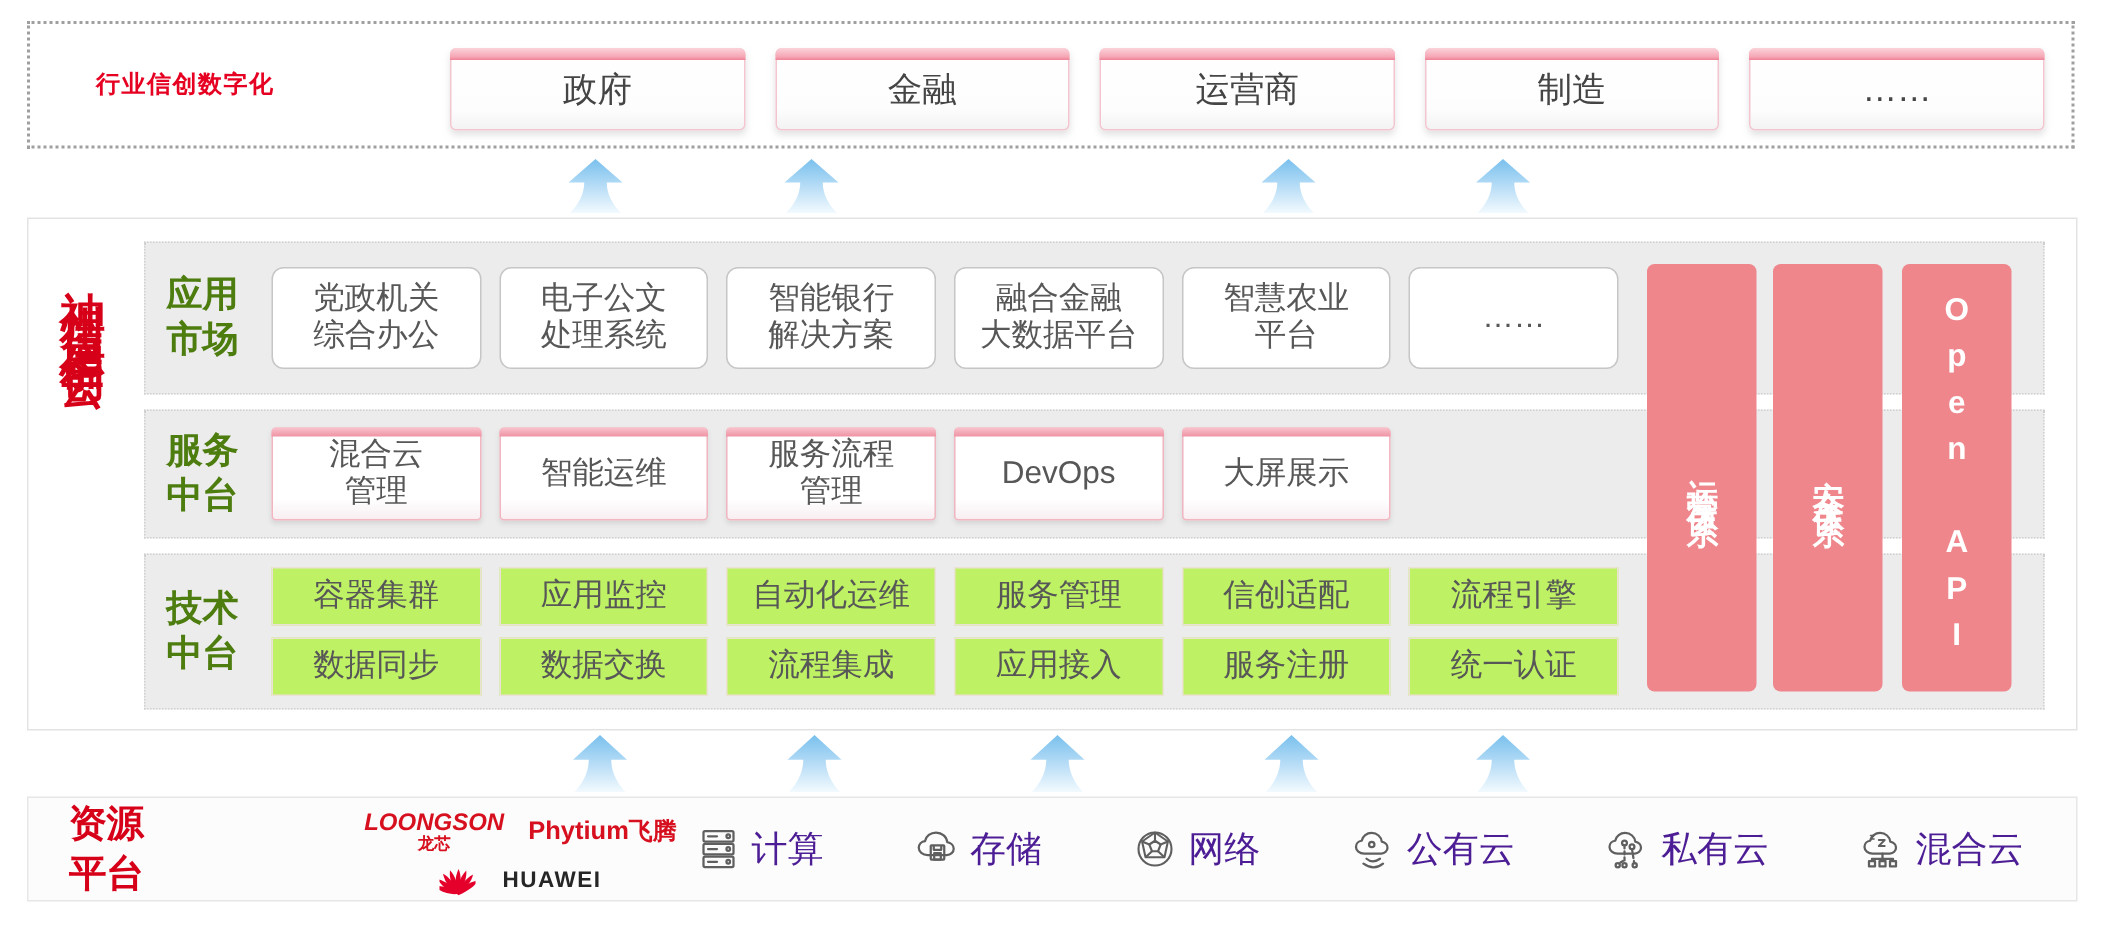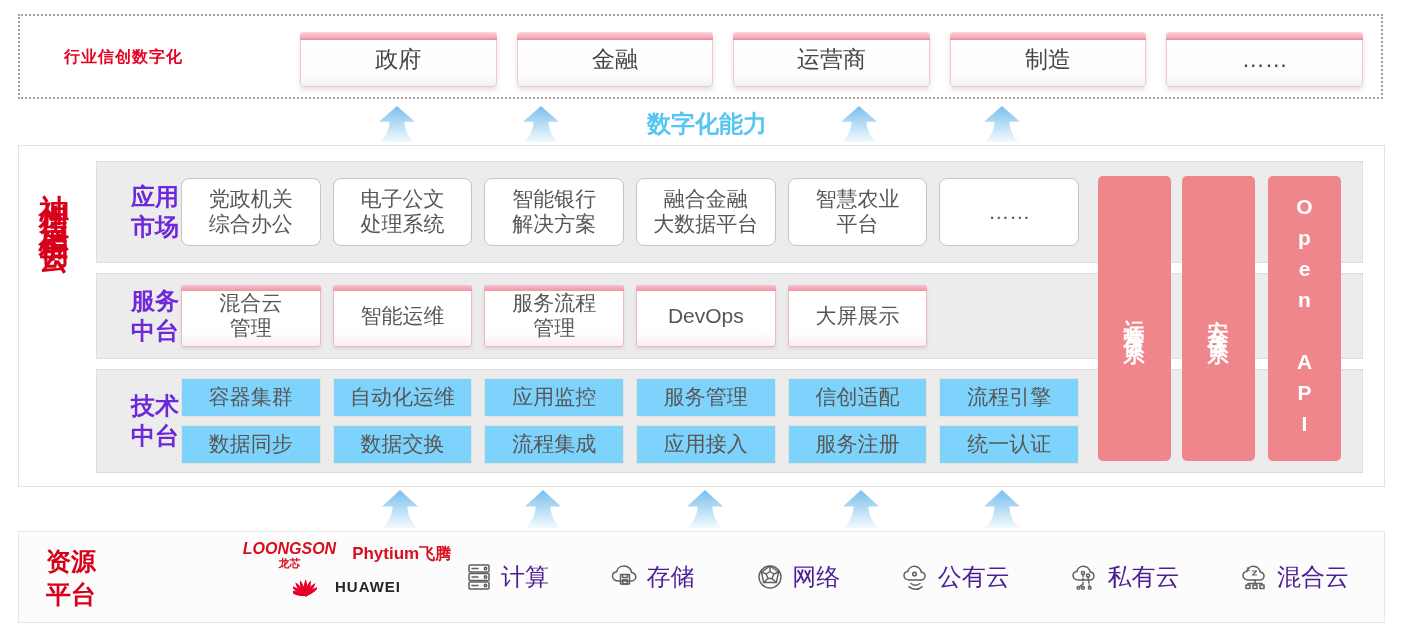--- a/index.html
+++ b/index.html
@@ -28,44 +28,44 @@
   .main-panel{position:absolute;left:18px;top:145px;width:1367px;height:342px;
               background:#fff;border:1px solid #e3e3e3;box-sizing:border-box;}
   .side-title{position:absolute;left:20px;top:24px;writing-mode:vertical-rl;text-orientation:upright;
               color:#d70019;font-size:30px;font-weight:bold;letter-spacing:9px;line-height:1;}
   .strip{position:absolute;left:77px;width:1267px;background:#ececec;
          border:1px dotted #d0d0d0;box-sizing:border-box;}
   .strip1{top:15px;height:102px;}
   .strip2{top:127px;height:86px;}
   .strip3{top:223px;height:104px;}
   .row-label{position:absolute;left:14px;top:50%;transform:translateY(-50%);width:68px;
-             font-size:24px;font-weight:bold;color:#6d28d9;white-space:pre-line;
-             text-align:right;line-height:1.25;}
+             font-size:24px;font-weight:bold;color:#4d7c0f;white-space:pre-line;
+             text-align:left;line-height:1.25;}
   .boxes{position:absolute;left:84px;top:0;bottom:0;width:898px;display:grid;
          grid-template-columns:repeat(6,1fr);column-gap:12px;align-items:center;}
   .box{display:flex;align-items:center;justify-content:center;text-align:center;
        font-size:21px;color:#575757;white-space:pre-line;line-height:1.18;box-sizing:border-box;}
   .app-box{background:#fff;border:1px solid #c6c6c6;border-radius:8px;height:68px;}
   .svc-box{position:relative;background:linear-gradient(180deg,#ffffff 0%,#ffffff 78%,#f8eef1 100%);
            border:1px solid #f2b6c1;border-radius:3px;height:62px;
            box-shadow:0 2px 3px rgba(170,170,170,.30);}
   .svc-box::before{content:"";position:absolute;left:-1px;right:-1px;top:-1px;height:6px;
            border-radius:3px 3px 0 0;
            background:linear-gradient(180deg,#f9c4cd 0%,#ef93a4 100%);}
   .svc-box span{position:relative;}
   .tech-boxes{padding:8px 0;row-gap:8px;grid-template-rows:1fr 1fr;align-items:stretch;}
-  .tech-box{background:#7dd3fc;border:1px solid #ece1d5;height:auto;}
+  .tech-box{background:#bef264;border:1px solid #ece1d5;height:auto;}
   .pillar{position:absolute;top:30px;width:73px;height:285px;background:#ee868c;border-radius:5px;
           display:flex;align-items:center;justify-content:center;}
   .pillar span{writing-mode:vertical-rl;text-orientation:upright;color:#fff;font-weight:bold;
           font-size:21px;letter-spacing:8px;line-height:1;}
   .pillar1{left:1079px;} .pillar2{left:1163px;} .pillar3{left:1249px;}
 
   
-  .bottom-panel{position:absolute;left:18px;top:531px;width:1367px;height:92px;
+  .bottom-panel{position:absolute;left:18px;top:531px;width:1367px;height:70px;
                 background:#fcfcfc;border:1px solid #e7e7e7;box-sizing:border-box;}
   .res-label{position:absolute;left:27px;top:50%;transform:translateY(-50%);
              color:#d70019;font-size:25px;font-weight:bold;white-space:pre-line;line-height:1.3;}
   .vendors{position:absolute;left:188px;top:9px;width:280px;}
   .vendor-row{display:flex;justify-content:center;align-items:flex-start;gap:16px;}
   .loongson-text{color:#d7101f;font-style:italic;font-weight:900;font-size:16px;line-height:1;}
   .loongson-sub{color:#d7101f;font-weight:bold;font-size:11px;text-align:center;line-height:1.1;}
   .phytium{color:#d7101f;font-weight:bold;font-size:17px;margin-top:3px;}
   .phytium-sub{font-size:16px;}
   .vendor-huawei{display:flex;justify-content:center;align-items:center;gap:18px;margin-top:6px;}
@@ -110,21 +110,20 @@
         </div>
     </div>
   </div>
 
   <svg class="arrow" style="left:377px;top:106px;height:36px" viewBox="0 0 40 46" preserveAspectRatio="none">
       <path d="M20 0 L38 20 L27.5 20 C27.5 30 31.5 39 37 46 L3 46 C8.5 39 12.5 30 12.5 20 L2 20 Z" fill="url(#arrowGrad)"></path>
     </svg>
   <svg class="arrow" style="left:521px;top:106px;height:36px" viewBox="0 0 40 46" preserveAspectRatio="none">
       <path d="M20 0 L38 20 L27.5 20 C27.5 30 31.5 39 37 46 L3 46 C8.5 39 12.5 30 12.5 20 L2 20 Z" fill="url(#arrowGrad)"></path>
     </svg>
-  <div class="cap-label">数字化能力</div>
   <svg class="arrow" style="left:839px;top:106px;height:36px" viewBox="0 0 40 46" preserveAspectRatio="none">
       <path d="M20 0 L38 20 L27.5 20 C27.5 30 31.5 39 37 46 L3 46 C8.5 39 12.5 30 12.5 20 L2 20 Z" fill="url(#arrowGrad)"></path>
     </svg>
   <svg class="arrow" style="left:982px;top:106px;height:36px" viewBox="0 0 40 46" preserveAspectRatio="none">
       <path d="M20 0 L38 20 L27.5 20 C27.5 30 31.5 39 37 46 L3 46 C8.5 39 12.5 30 12.5 20 L2 20 Z" fill="url(#arrowGrad)"></path>
     </svg>
 
   <div class="main-panel">
     <div class="side-title">神州信息信创云</div>
 
@@ -158,22 +157,22 @@
         <div class="box svc-box"><span>DevOps</span></div>
         <div class="box svc-box"><span>大屏展示</span></div>
       </div>
     </div>
 
     <div class="strip strip3">
       <div class="row-label">技术
 中台</div>
       <div class="boxes tech-boxes">
         <div class="box tech-box"><span>容器集群</span></div>
+        <div class="box tech-box"><span>应用监控</span></div>
         <div class="box tech-box"><span>自动化运维</span></div>
-        <div class="box tech-box"><span>应用监控</span></div>
         <div class="box tech-box"><span>服务管理</span></div>
         <div class="box tech-box"><span>信创适配</span></div>
         <div class="box tech-box"><span>流程引擎</span></div>
         <div class="box tech-box"><span>数据同步</span></div>
         <div class="box tech-box"><span>数据交换</span></div>
         <div class="box tech-box"><span>流程集成</span></div>
         <div class="box tech-box"><span>应用接入</span></div>
         <div class="box tech-box"><span>服务注册</span></div>
         <div class="box tech-box"><span>统一认证</span></div>
       </div>

